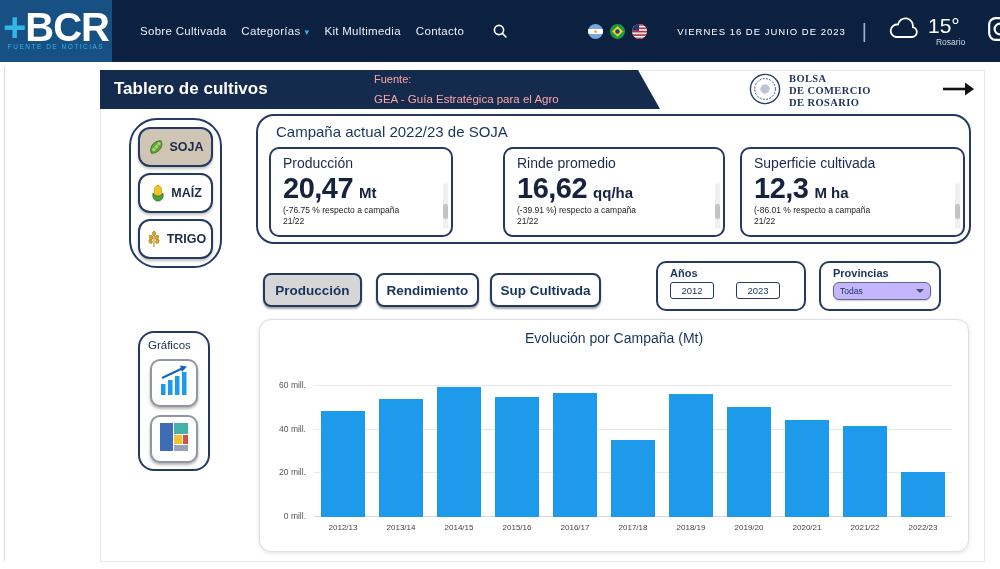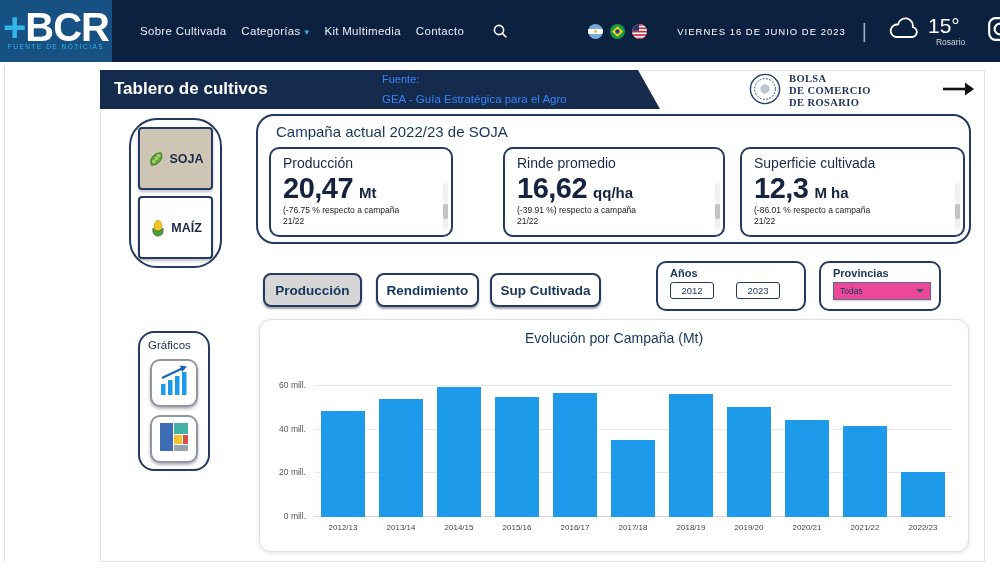--- a/index.html
+++ b/index.html
@@ -26,30 +26,30 @@
   .temp{color:#fff;font-size:21px;line-height:20px}
   .city{color:#cfd8e3;font-size:8.5px;margin-top:1px;margin-left:8px}
   .insta{margin-left:22px;flex:0 0 auto;cursor:pointer}
 
   .page-edge{position:absolute;left:4px;top:66px;bottom:8px;width:1px;background:#dcdcdc}
 
   
   .dashboard{position:absolute;left:100px;top:70px;width:885px;height:492px;background:#fff;border:1px solid #e4e6ea}
   .band{position:absolute;left:-1px;top:-1px;width:560px;height:39px;background:#152b4e;clip-path:polygon(0 0,538px 0,560px 100%,0 100%)}
   .band-title{position:absolute;left:14px;top:9px;font-size:17px;font-weight:bold;color:#fff}
-  .source{position:absolute;left:282px;top:3px;color:#3b82f6}
+  .source{position:absolute;left:274px;top:3px;color:#fca5a5}
   .source-label{font-size:11px}
   .source-value{font-size:11.5px;margin-top:8px}
   .brand{position:absolute;left:648px;top:2px;display:flex;align-items:center;gap:8px}
   .brand-text{font-family:"Liberation Serif",serif;font-weight:bold;font-size:10.5px;line-height:1.12;color:#1d3058;letter-spacing:.4px}
   .header-arrow{position:absolute;left:840px;top:10px;cursor:pointer}
 
   
   .crops{position:absolute;left:28px;top:47px;width:93px;height:150px;border:2px solid #243a63;border-radius:28px;padding:7px;display:flex;flex-direction:column;gap:6px;background:#fff}
-  .crop-btn{flex:1;display:flex;align-items:center;justify-content:center;gap:4px;border:2px solid #243a63;border-radius:4px;background:#fff;cursor:pointer;font-weight:bold;font-size:12.5px;color:#1b2a4a;box-shadow:0 2px 3px rgba(0,0,0,.25)}
+  .crop-btn{flex:1;display:flex;align-items:center;justify-content:center;gap:4px;border:2px solid #243a63;border-radius:12px;background:#fff;cursor:pointer;font-weight:bold;font-size:12.5px;color:#1b2a4a;box-shadow:0 2px 3px rgba(0,0,0,.25)}
   .crop-btn.selected{background:#cfc5b5}
   .crop-btn .cicon{display:flex}
 
   
   .graphs{position:absolute;left:37px;top:260px;width:72px;height:140px;border:2px solid #243a63;border-radius:16px;background:#fff;padding:6px;display:flex;flex-direction:column;align-items:center}
   .graphs-label{font-size:11.5px;color:#1b2a4a;align-self:flex-start;margin-left:2px}
   .graph-btn{width:48px;height:48px;border:2px solid #9097a3;border-radius:10px;background:#fff;display:flex;align-items:center;justify-content:center;cursor:pointer;margin-top:8px;box-shadow:0 2px 3px rgba(0,0,0,.3)}
 
   
   .summary{position:absolute;left:155px;top:43px;width:715px;height:130px;border:2px solid #243a63;border-radius:18px;background:#fff}
@@ -71,21 +71,21 @@
   .tab.selected{background:#d6d6d6}
   .tab1{left:162px;width:99px}
   .tab2{left:275px;width:103px}
   .tab3{left:389px;width:111px}
   .group{position:absolute;top:190px;height:50px;border:2px solid #243a63;border-radius:10px;background:#fff}
   .group-years{left:555px;width:150px}
   .group-prov{left:718px;width:122px}
   .group-label{font-size:11px;font-weight:bold;color:#16355c;margin:4px 0 0 12px}
   .year-inputs{display:flex;gap:22px;margin:3px 0 0 12px}
   .year-input{width:44px;height:17px;border:1.5px solid #243a63;border-radius:3px;font-size:9.5px;color:#16355c;text-align:center;font-family:inherit;background:#fff}
-  .prov-select{display:flex;align-items:center;justify-content:space-between;width:98px;height:18px;border:1px solid #5b6b85;border-radius:0;margin:3px 0 0 12px;padding:0 6px;font-size:8.5px;color:#16355c;cursor:pointer;background:#ec4899;box-shadow:0 1px 2px rgba(0,0,0,.2)}
+  .prov-select{display:flex;align-items:center;justify-content:space-between;width:98px;height:18px;border:1px solid #5b6b85;border-radius:6px;margin:3px 0 0 12px;padding:0 6px;font-size:8.5px;color:#16355c;cursor:pointer;background:#c4b5fd;box-shadow:0 1px 2px rgba(0,0,0,.2)}
   .prov-caret{width:0;height:0;border-left:4px solid transparent;border-right:4px solid transparent;border-top:4px solid #44506b}
 
   
   .chart-card{position:absolute;left:158px;top:248px;width:710px;height:233px;background:#fff;border:1px solid #e0e0e0;border-radius:12px;box-shadow:0 1px 4px rgba(0,0,0,.12)}
   .chart-title{text-align:center;font-size:14px;color:#16355c;margin-top:10px;font-weight:500}
   .chart-body{position:absolute;left:10px;right:16px;top:44px;bottom:34px;display:flex}
   .y-axis{position:relative;width:44px;flex:0 0 auto}
   .ytick{position:absolute;right:8px;font-size:8.5px;color:#555;white-space:nowrap}
   .plot{position:relative;flex:1}
   .gridline{position:absolute;left:0;right:0;height:1px;background:#e8e8e8}
@@ -231,20 +231,35 @@
       <span>SOJA</span>
     </div>
     <div class="crop-btn">
       <span class="cicon">
         <svg width="18" height="18" viewBox="0 0 20 20">
             <ellipse cx="10" cy="8" rx="4.2" ry="6.5" fill="#f3c421" stroke="#c49410" stroke-width="0.8"></ellipse>
             <path d="M4.5 10 C3 16 7 19 10 19 C13 19 17 16 15.5 10 C13.5 14.5 6.5 14.5 4.5 10 Z" fill="#4e9e3d" stroke="#2f6e24" stroke-width="0.8"></path>
           </svg>
       </span>
       <span>MAÍZ</span>
+    </div>
+    <div class="crop-btn">
+      <span class="cicon">
+        <svg width="18" height="18" viewBox="0 0 20 20">
+            <g stroke="#b78a1e" fill="#d9a929">
+              <line x1="10" y1="19" x2="10" y2="4" stroke-width="1.2"></line>
+              <ellipse cx="10" cy="4" rx="1.6" ry="2.6"></ellipse>
+              <ellipse cx="6.8" cy="8" rx="1.6" ry="2.4" transform="rotate(-30 6.8 8)"></ellipse>
+              <ellipse cx="13.2" cy="8" rx="1.6" ry="2.4" transform="rotate(30 13.2 8)"></ellipse>
+              <ellipse cx="6.2" cy="12.5" rx="1.6" ry="2.4" transform="rotate(-30 6.2 12.5)"></ellipse>
+              <ellipse cx="13.8" cy="12.5" rx="1.6" ry="2.4" transform="rotate(30 13.8 12.5)"></ellipse>
+            </g>
+          </svg>
+      </span>
+      <span>TRIGO</span>
     </div>
   </div>
 
   <div class="graphs">
     <div class="graphs-label">Gráficos</div>
     <div class="graph-btn">
       <span>
         <svg width="34" height="34" viewBox="0 0 34 34">
             <rect x="4" y="20" width="4.5" height="11" fill="#1d9bea"></rect>
             <rect x="11" y="16" width="4.5" height="15" fill="#1d9bea"></rect>

